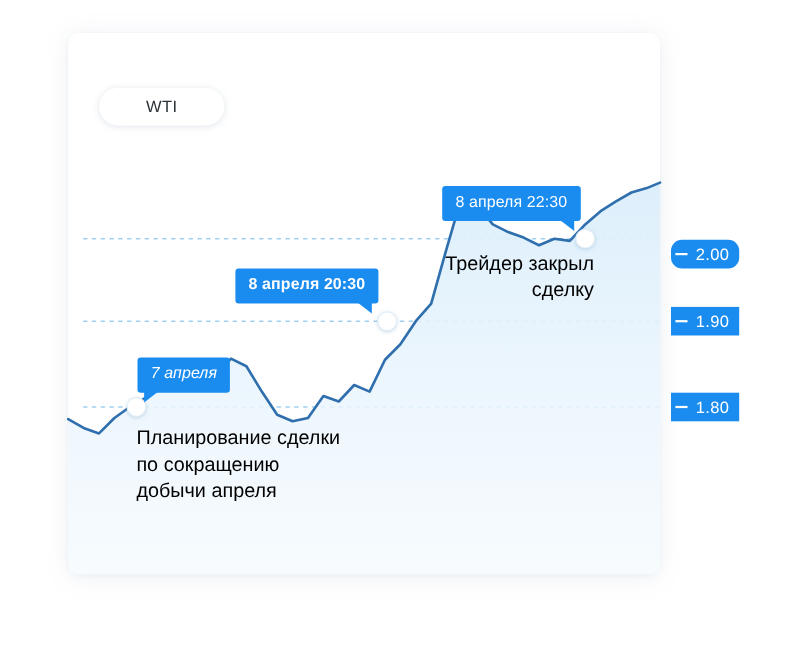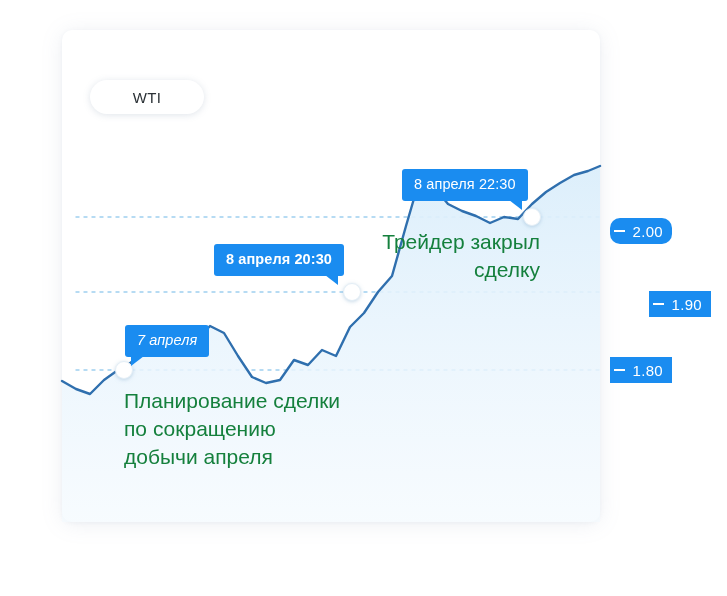--- a/index.html
+++ b/index.html
@@ -101,23 +101,23 @@
   .tt.tail-br .tail {
     right: 6px;
     bottom: -9px;
     border-width: 10px 0 0 13px;
     border-color: #1a8cf0 transparent transparent transparent;
   }
 
   
   .cap {
     position: absolute;
-    font-size: 21px;
+    font-size: 18px;
     line-height: 1.33;
-    color: #15803d;
+    color: #000000;
     z-index: 7;
     white-space: pre-line;
   }
   .cap.right {
     text-align: right;
   }
 
   
   .axis-labels {
     position: absolute;
@@ -237,21 +237,21 @@
 
   </div>
 
   <div class="axis-labels">
 
     <div class="price" style="top:218px;border-radius:10px;">
       <span class="dash"></span>
       <span>2.00</span>
     </div>
 
-    <div class="price" style="top:291px;margin-left:39px;">
+    <div class="price" style="top:279px;">
       <span class="dash"></span>
       <span>1.90</span>
     </div>
 
     <div class="price" style="top:357px;">
       <span class="dash"></span>
       <span>1.80</span>
     </div>
 
   </div>

